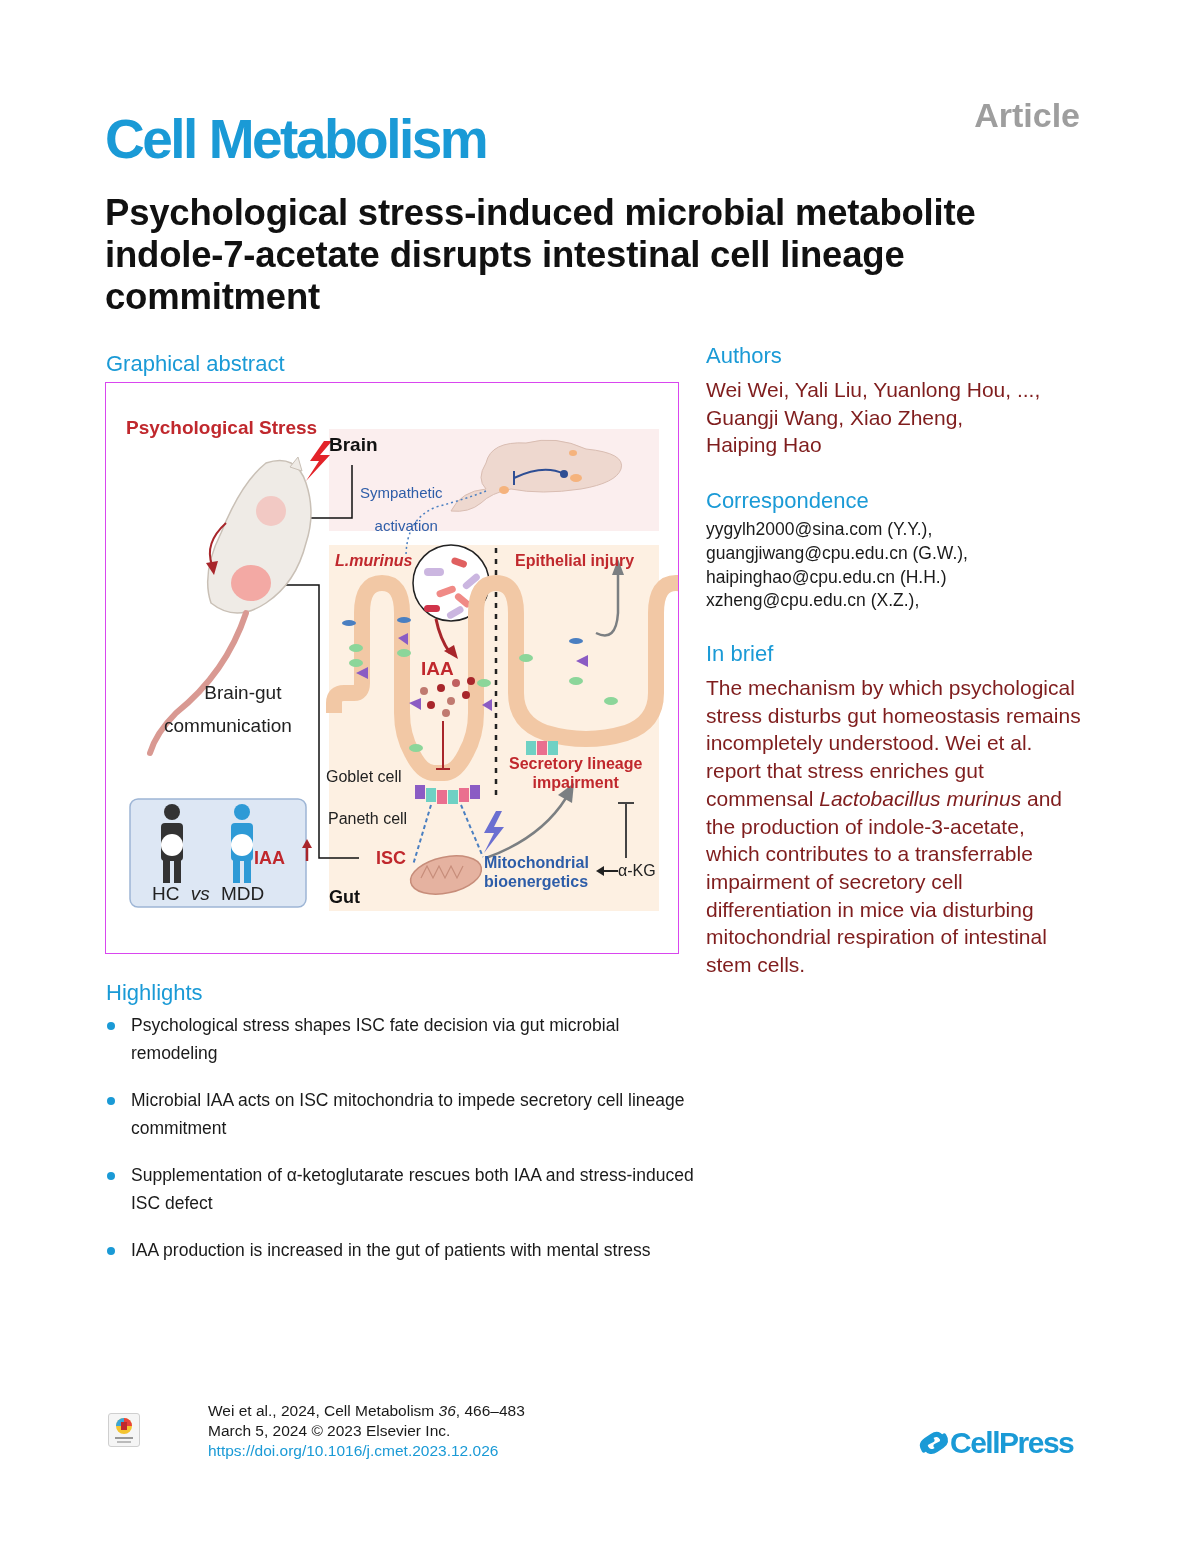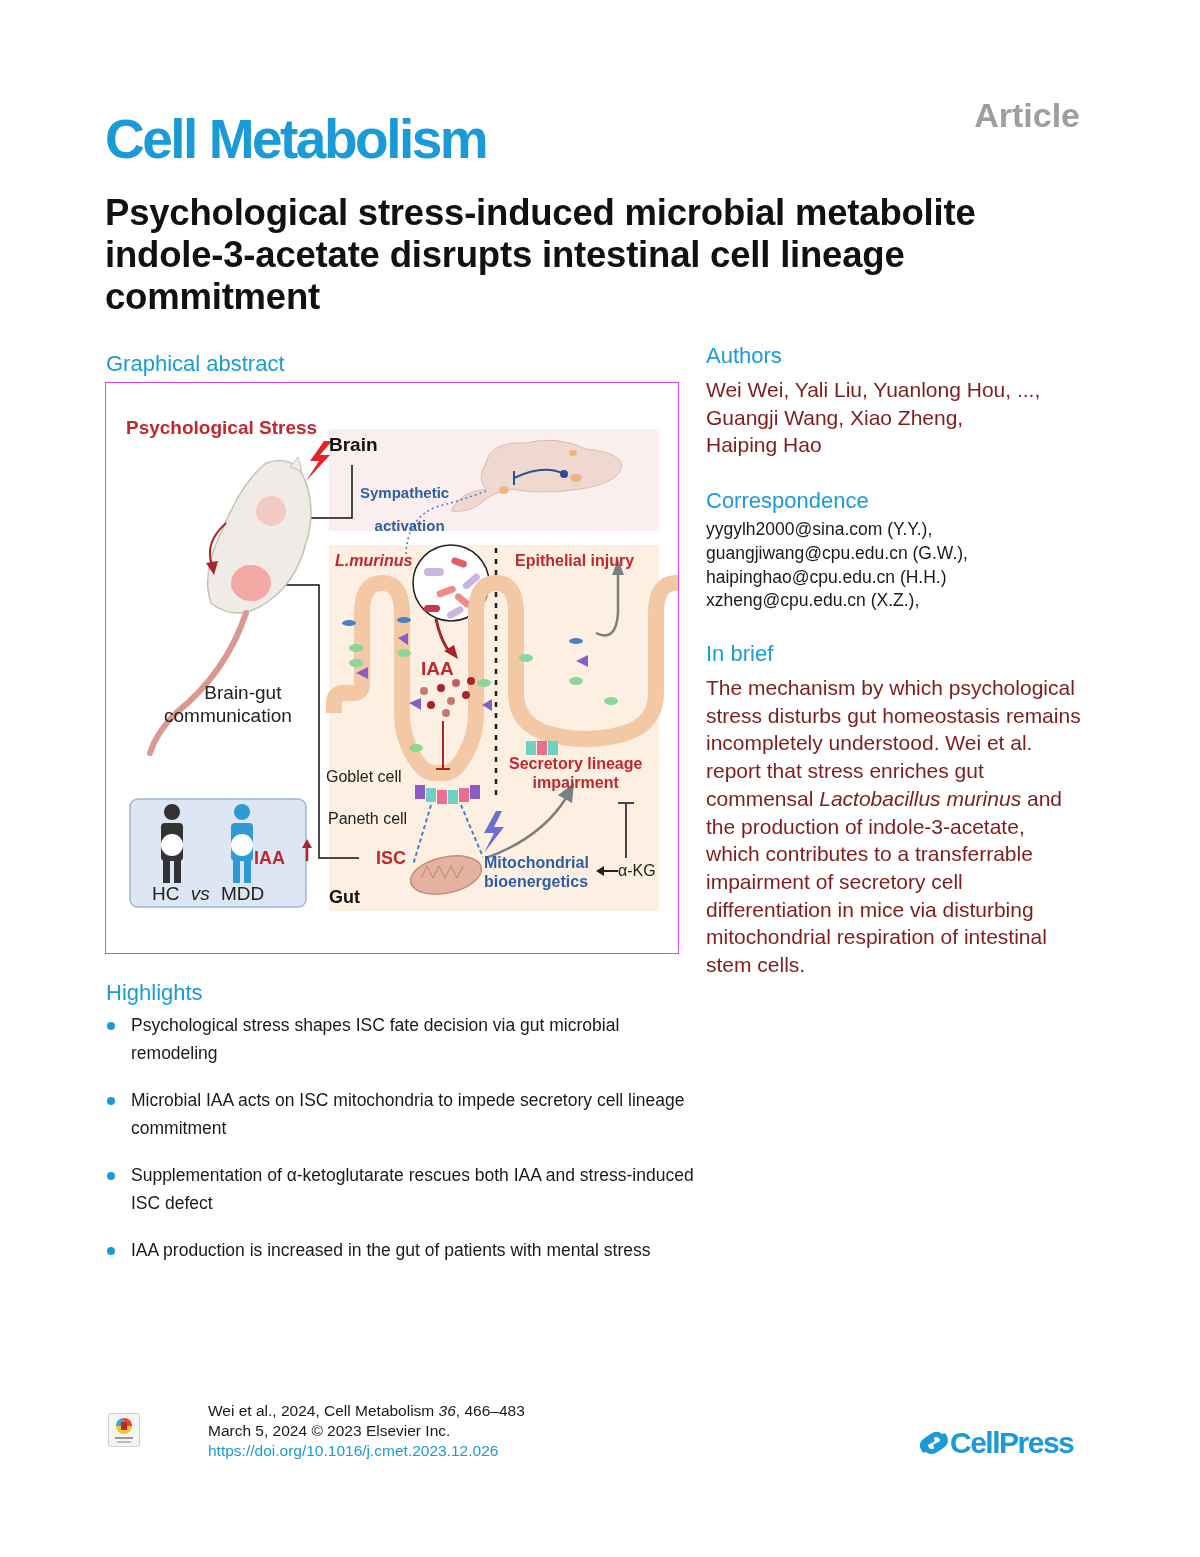--- a/index.html
+++ b/index.html
@@ -11,38 +11,38 @@
   .title { left: 105px; top: 192px; width: 980px; font-size: 36.5px; font-weight: bold; color: #111; line-height: 42px; letter-spacing: -0.2px; }
   .sec-head { font-size: 22px; color: #1a9ad6; line-height: 1; }
   .body-text { font-size: 21px; line-height: 27.7px; color: #7f1d1d; }
   .corr-text { font-size: 17.5px; line-height: 23.8px; color: #1a1a1a; }
 
   
   .ga-box { left: 105px; top: 382px; width: 574px; height: 572px; border: 1px solid #d946ef; box-sizing: border-box; background: #fff; overflow: hidden; }
   .ga-box svg { position: absolute; left: 0; top: 0; }
   .ga-label { position: absolute; white-space: nowrap; line-height: 1; }
   .red { color: #c0282d; }
-  .blue { color: #2e5da8; font-weight: bold; }
+  .blue { color: #2e5da8; }
 
   .hl-list { left: 105px; top: 1012px; width: 590px; margin: 0; padding: 0; list-style: none; }
   .hl-list li { position: relative; padding-left: 26px; font-size: 17.5px; line-height: 27.5px; margin-bottom: 20px; }
   .hl-list li .dot { position: absolute; left: 2px; top: 10px; width: 8px; height: 8px; border-radius: 50%; background: #1a9ad6; }
 
   .footer-cite { left: 208px; top: 1401px; font-size: 15.5px; line-height: 20px; color: #1a1a1a; }
   .doi { color: #1a9ad6; }
   .cellpress { left: 918px; top: 1428px; display: flex; align-items: center; }
   .cellpress span { font-size: 30px; font-weight: bold; color: #1a9ad6; letter-spacing: -1.5px; line-height: 1; }
   .check-badge { left: 108px; top: 1413px; width: 30px; height: 32px; border: 1px solid #cfcfcf; border-radius: 3px; background: #f5f5f5; }
 </style>
 </head>
 <body>
 
 <div class="abs article-tag">Article</div>
 <div class="abs journal">Cell Metabolism</div>
-<div class="abs title">Psychological stress-induced microbial metabolite indole-3-acetate disrupts intestinal cell lineage commitment</div>
+<div class="abs title">Psychological stress-induced microbial metabolite indole-7-acetate disrupts intestinal cell lineage commitment</div>
 
 <div class="abs sec-head" style="left:106px; top:345px;margin-top:8px;">Graphical abstract</div>
 
 <div class="abs ga-box">
   <svg width="574" height="572" viewBox="0 0 574 572">
 
     <rect x="223" y="46" width="330" height="102" fill="#fbeeee"></rect>
 
     <rect x="223" y="162" width="330" height="366" fill="#fdf0e2"></rect>
 
@@ -167,21 +167,21 @@
   <div class="ga-label" style="left:223px; top:52px; font-size:19px; font-weight:bold; color:#111;">Brain</div>
   <div class="ga-label blue" style="left:254px; top:102px; font-size:15px; text-align:center;">
     <div>Sympathetic</div>
     <div style="margin-top:18px; padding-left:10px;">activation</div>
   </div>
   <div class="ga-label red" style="left:229px; top:170px; font-size:16px; font-weight:bold; font-style:italic;">L.murinus</div>
   <div class="ga-label red" style="left:409px; top:170px; font-size:16px; font-weight:bold;">Epithelial injury</div>
   <div class="ga-label red" style="left:315px; top:276px; font-size:19px; font-weight:bold;">IAA</div>
   <div class="ga-label" style="left:58px; top:300px; font-size:19px; color:#222; text-align:center;">
     <div style="padding-left:30px;">Brain-gut</div>
-    <div style="margin-top:4px;">communication</div>
+    <div style="margin-top:14px;">communication</div>
   </div>
   <div class="ga-label" style="left:220px; top:386px; font-size:16px; color:#222;">Goblet cell</div>
   <div class="ga-label" style="left:222px; top:428px; font-size:16px; color:#222;">Paneth cell</div>
   <div class="ga-label red" style="left:270px; top:466px; font-size:18px; font-weight:bold;">ISC</div>
   <div class="ga-label red" style="left:403px; top:373px; font-size:16px; font-weight:bold; text-align:center;">
     <div>Secretory lineage</div>
     <div style="margin-top:3px;">impairment</div>
   </div>
   <div class="ga-label blue" style="left:378px; top:472px; font-size:16px; font-weight:bold;">
     <div>Mitochondrial</div>

